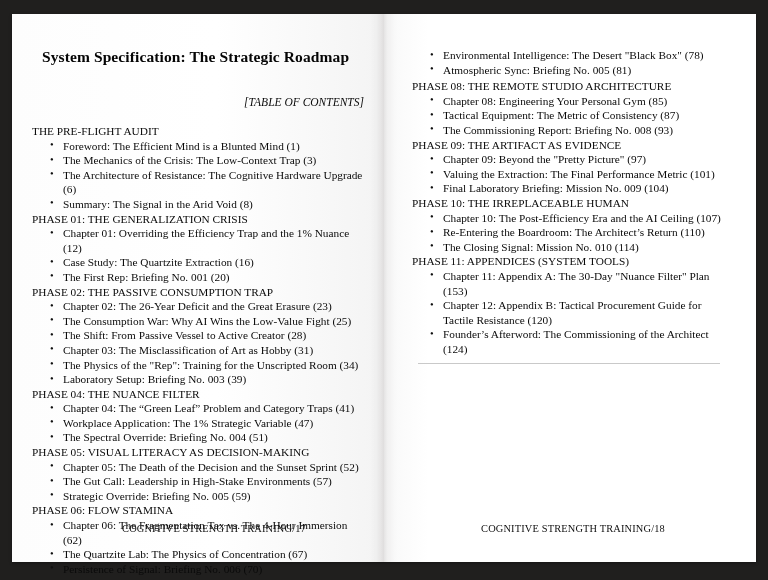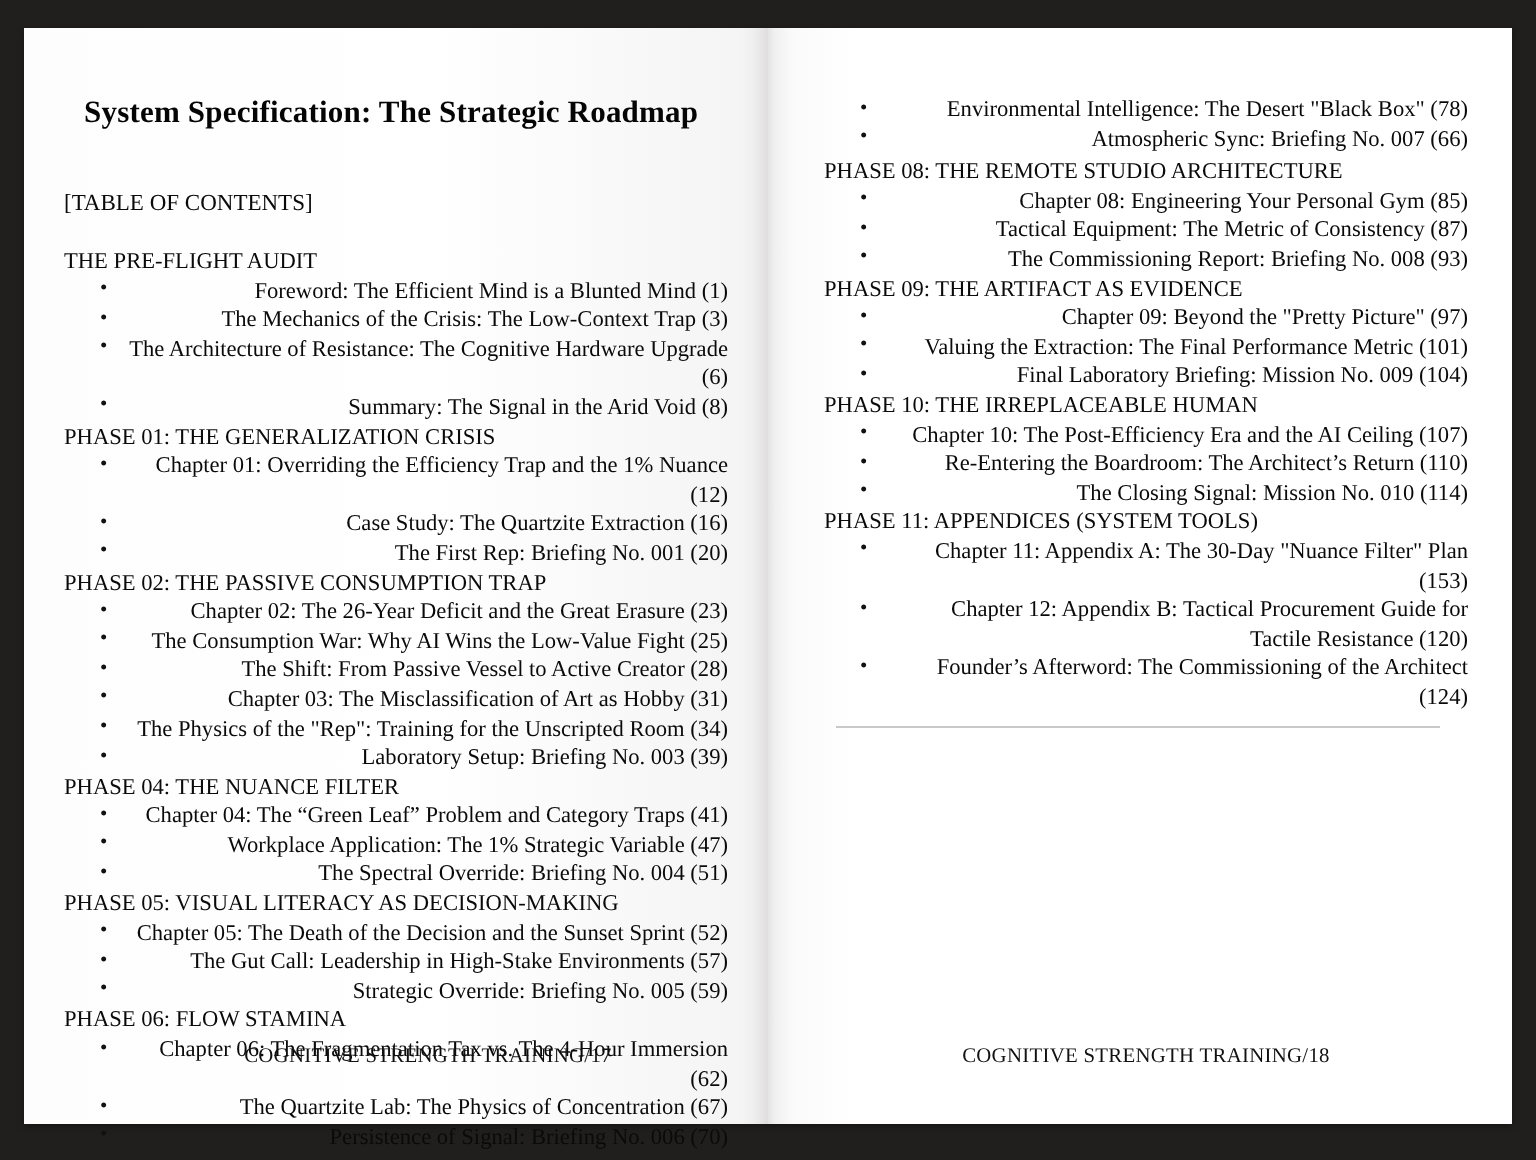--- a/index.html
+++ b/index.html
@@ -46,24 +46,25 @@
   
   .doc-title {
     font-size: 15.5px;
     font-weight: bold;
     letter-spacing: 0.1px;
     margin: 0 0 0 10px;
     color: #050505;
   }
 
   .toc-heading {
-    text-align: left;
+    text-align: right;
     font-size: 11.5px;
     margin: 30px 0 0 0;
     color: #0a0a0a;
+    font-style: italic;
   }
 
   .toc-body {
     margin-top: 16px;
   }
   .toc-body-right {
     margin-top: 2px;
   }
 
   .section-head {
@@ -71,21 +72,20 @@
     line-height: 14.6px;
     color: #0a0a0a;
     margin: 0;
     white-space: nowrap;
   }
 
   ul.toc-list {
     list-style: none;
     margin: 0;
     padding: 0;
-    text-align: right;
   }
   ul.toc-list > li {
     position: relative;
     font-size: 11.3px;
     line-height: 14.6px;
     color: #0a0a0a;
     padding-left: 31px;
     margin: 0;
   }
   ul.toc-list > li::before {
@@ -189,21 +189,21 @@
         </ul>
       </div>
 
     <div class="footer">COGNITIVE STRENGTH TRAINING/17</div>
   </div>
 
   <div class="page" id="page-right">
 
     <ul class="toc-list" id="right-continued">
         <li>Environmental Intelligence: The Desert "Black Box" (78)</li>
-        <li>Atmospheric Sync: Briefing No. 007 (66)</li>
+        <li>Atmospheric Sync: Briefing No. 005 (81)</li>
       </ul>
 
     <div class="toc-body toc-body-right" id="right-sections">
         <div class="section-head">PHASE 08: THE REMOTE STUDIO ARCHITECTURE</div>
         <ul class="toc-list">
           <li>Chapter 08: Engineering Your Personal Gym (85)</li>
           <li>Tactical Equipment: The Metric of Consistency (87)</li>
           <li>The Commissioning Report: Briefing No. 008 (93)</li>
         </ul>
         <div class="section-head">PHASE 09: THE ARTIFACT AS EVIDENCE</div>

